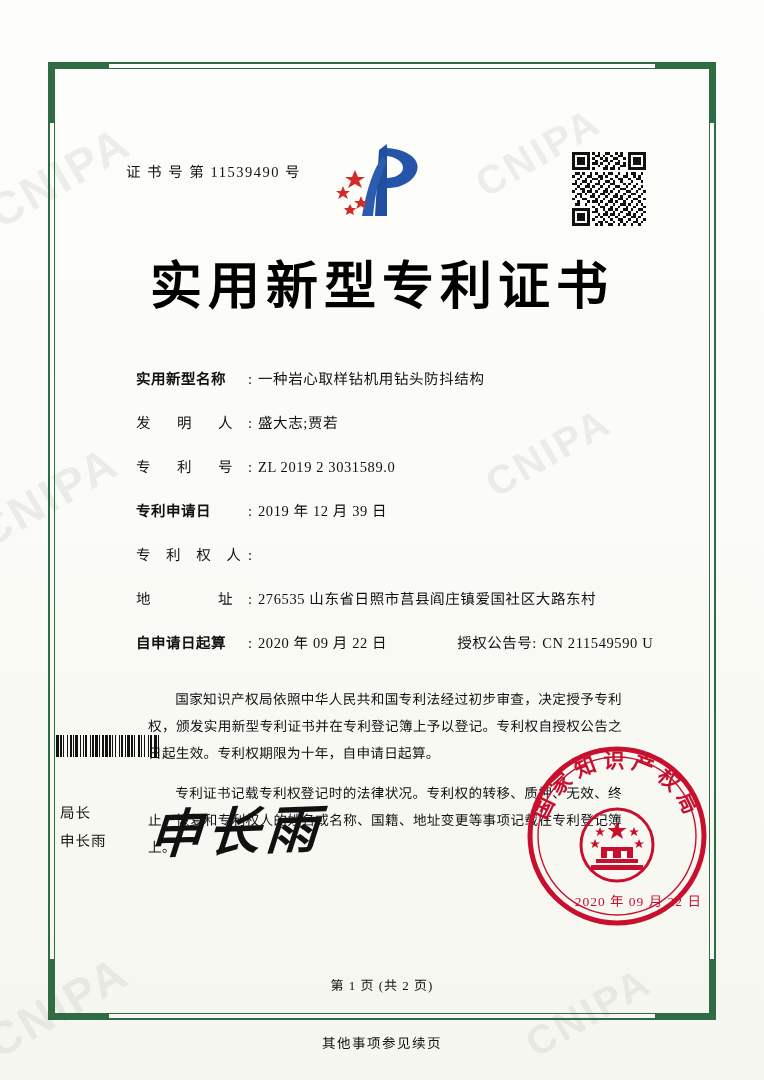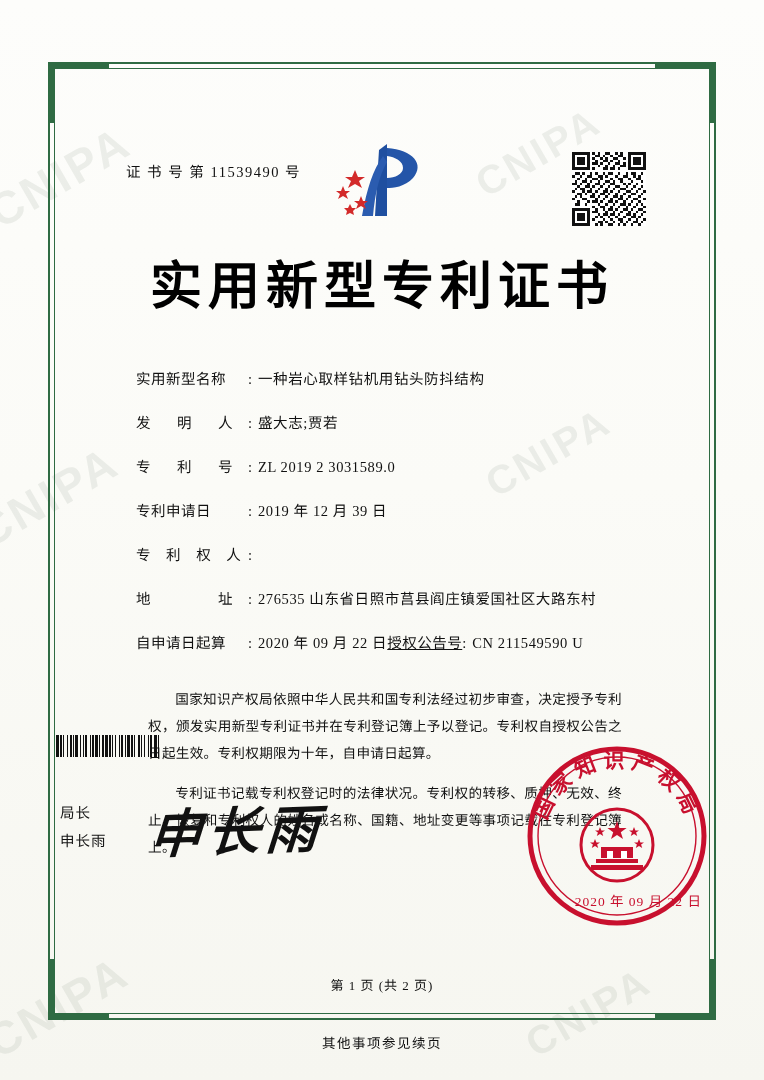--- a/index.html
+++ b/index.html
@@ -114,28 +114,28 @@
     color: #111;
     margin-bottom: 23px;
     letter-spacing: 0.6px;
   }
   .f-label {
     width: 112px;
     flex: 0 0 112px;
     letter-spacing: 6px;
     white-space: nowrap;
   }
-  .f-label.tight { letter-spacing: 0.5px; }
+  .f-label.tight { letter-spacing: 0.5px; font-weight: bold; }
   .f-colon { flex: 0 0 10px; }
   .f-value { flex: 1 1 auto; white-space: nowrap; }
   .field-row.split .f-value { flex: 0 0 auto; }
   .f-label2 {
+    margin-left: 70px;
     letter-spacing: 0.5px;
     white-space: nowrap;
-    text-decoration: underline;
   }
 
   .paragraphs {
     margin-top: 34px;
     padding-left: 40px;
     padding-right: 34px;
     font-size: 13.6px;
     line-height: 2.0;
     color: #111;
     text-align: justify;

